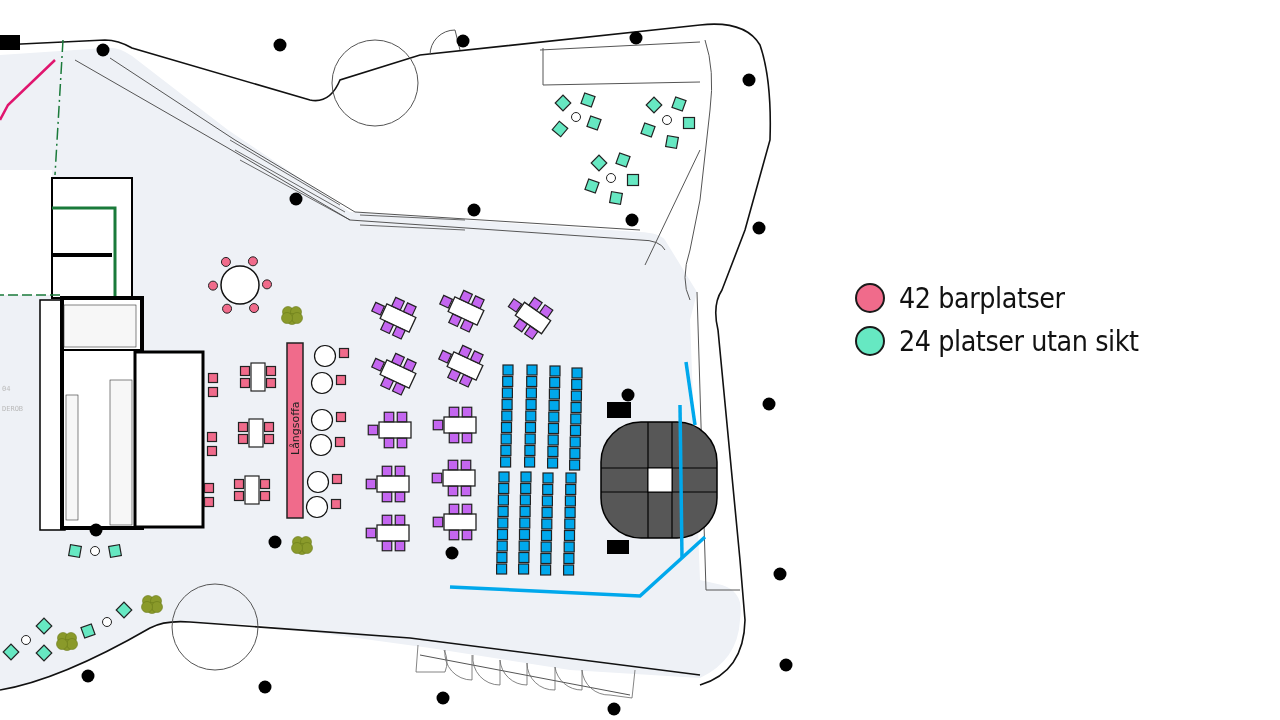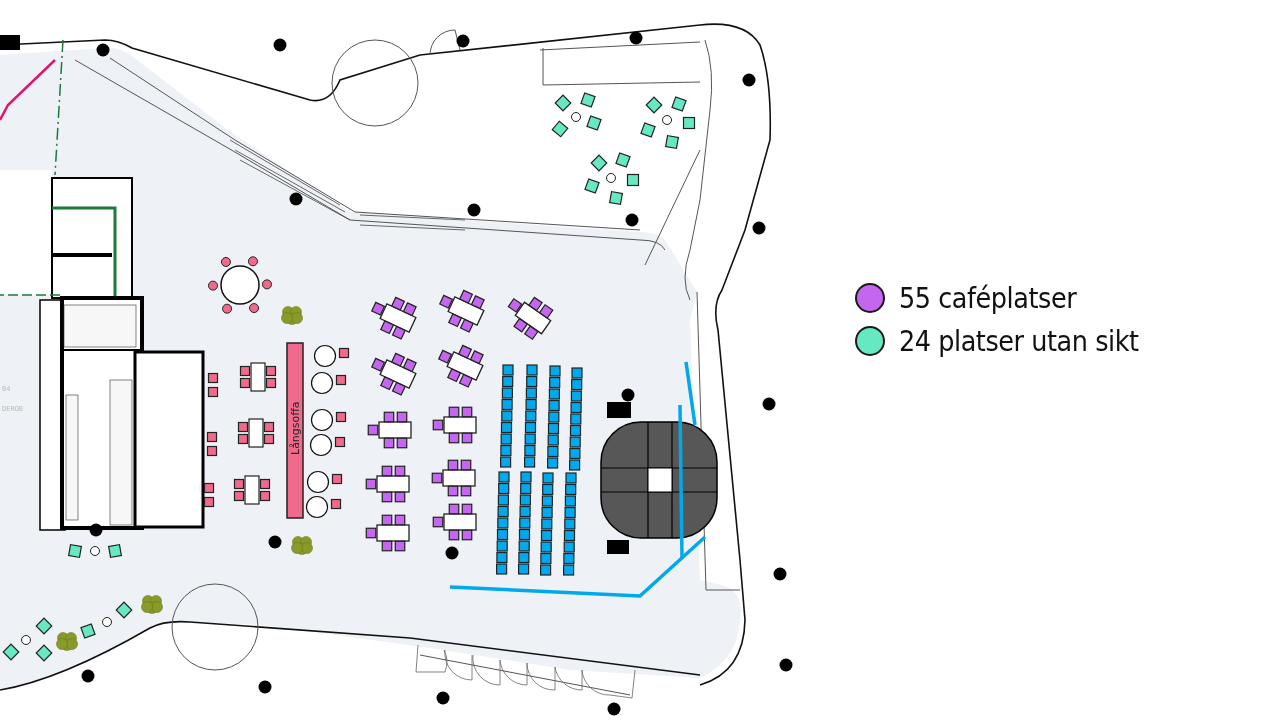--- a/index.html
+++ b/index.html
@@ -386,20 +386,20 @@
     </g>
 
   <g>
     <rect x="287" y="343" width="16" height="175" fill="#f06b8b" stroke="#222" stroke-width="1.5"></rect>
     <text class="sofa-label" transform="translate(299,455) rotate(-90)">Långsoffa</text>
   </g>
 </svg>
 
 <div class="legend">
   <div class="legend-item">
-    <span class="legend-swatch" style="background:#c466f0"></span>
-    <span class="legend-label">55 caféplatser</span>
+    <span class="legend-swatch" style="background:#f06b8b"></span>
+    <span class="legend-label">42 barplatser</span>
   </div>
   <div class="legend-item">
     <span class="legend-swatch" style="background:#66e8c2"></span>
     <span class="legend-label">24 platser utan sikt</span>
   </div>
 </div>
 
 </body></html>

